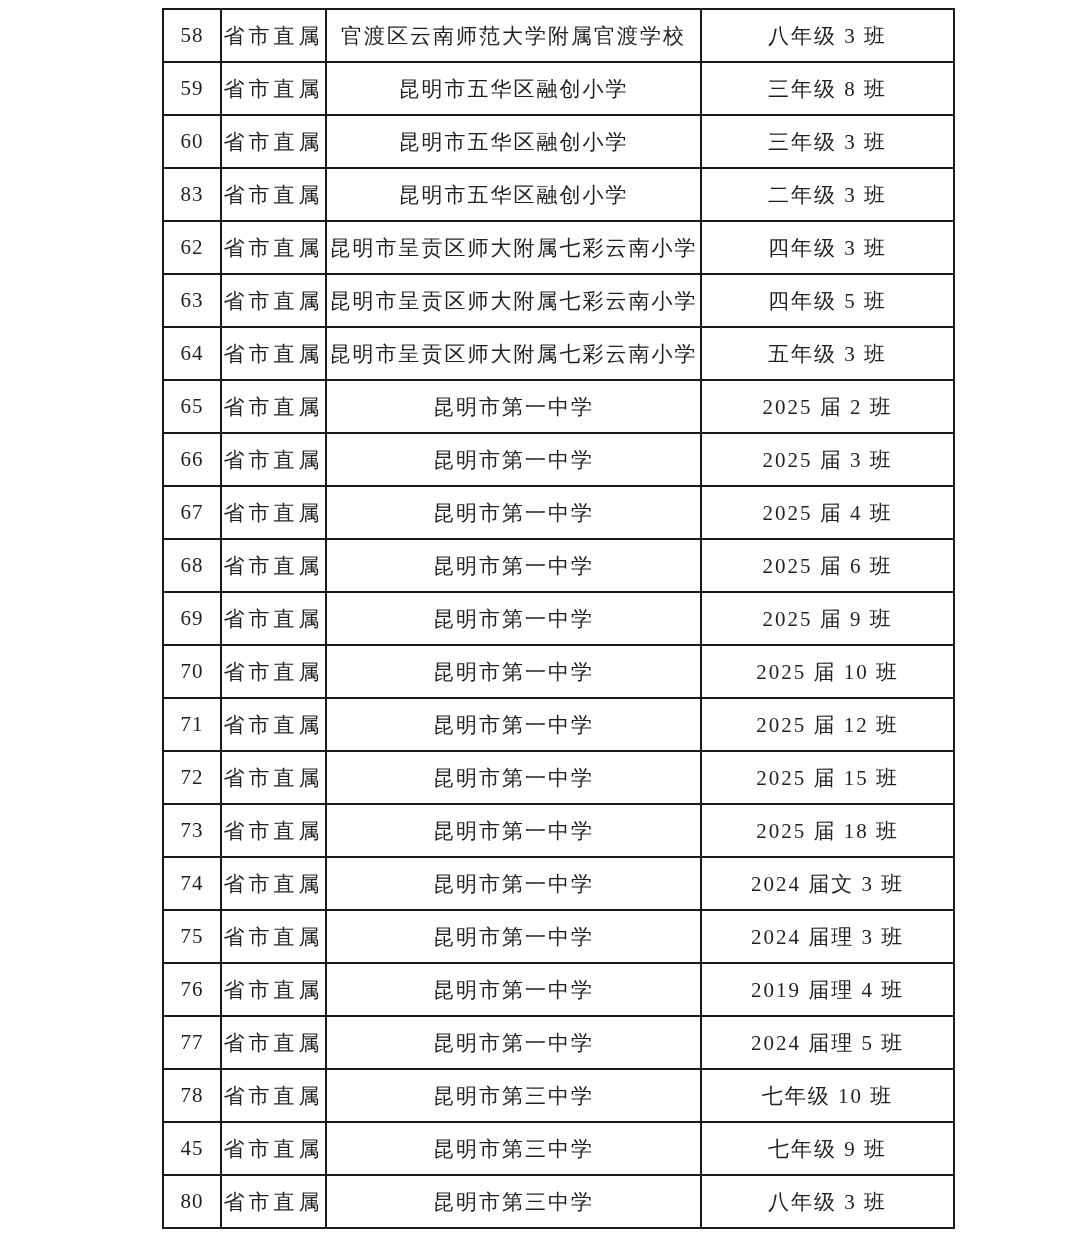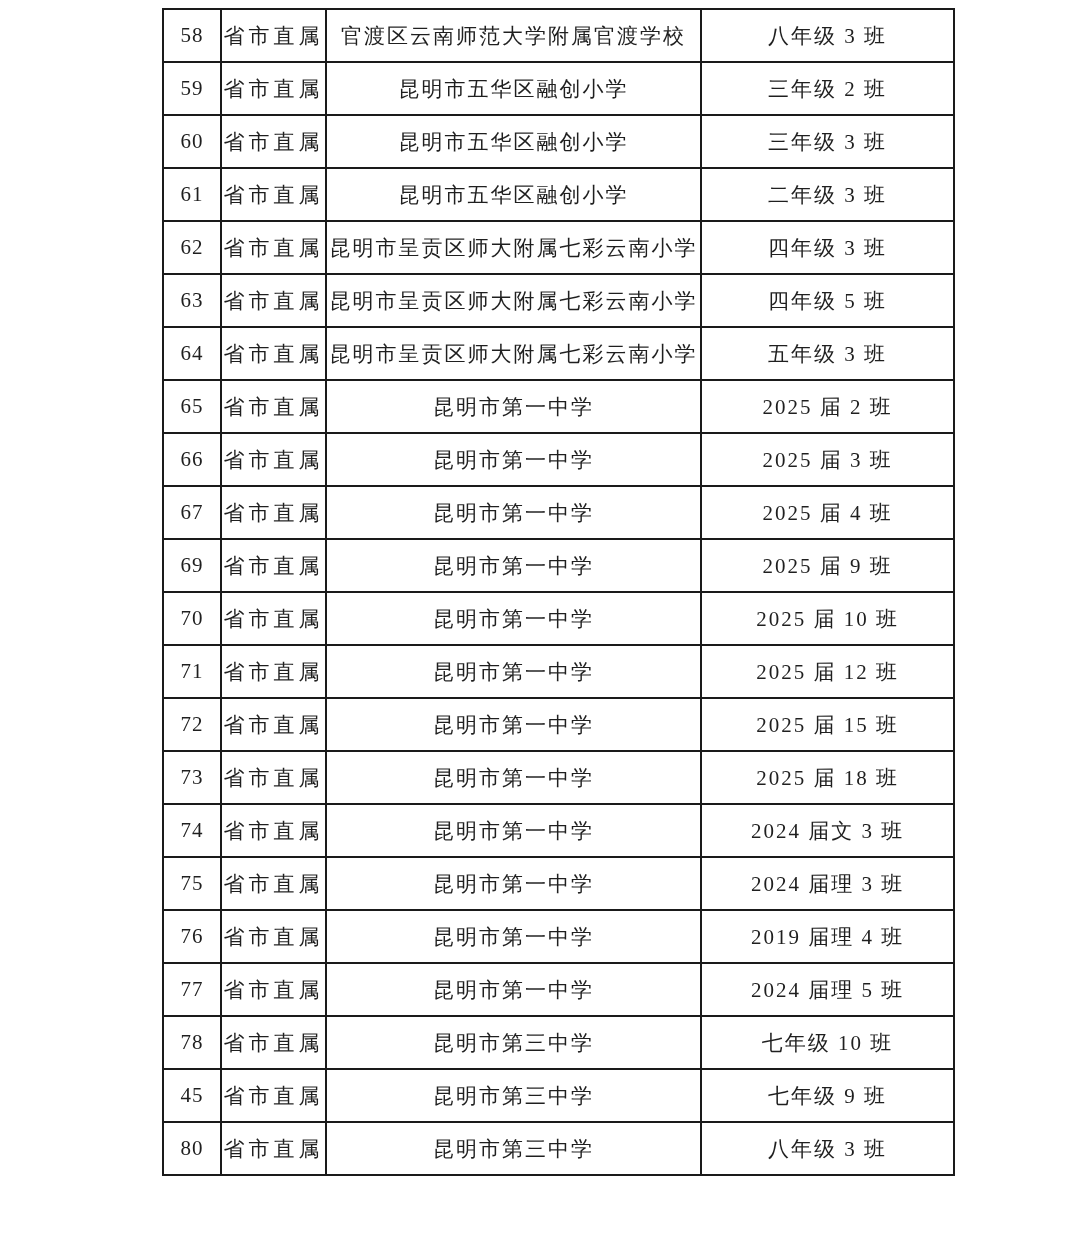--- a/index.html
+++ b/index.html
@@ -62,30 +62,30 @@
         <tr>
     <td class="cell-no">58</td>
     <td class="cell-aff">省市直属</td>
     <td class="cell-school">官渡区云南师范大学附属官渡学校</td>
     <td class="cell-class">八年级 3 班</td>
   </tr>
         <tr>
     <td class="cell-no">59</td>
     <td class="cell-aff">省市直属</td>
     <td class="cell-school">昆明市五华区融创小学</td>
-    <td class="cell-class">三年级 2 班</td>
+    <td class="cell-class">三年级 8 班</td>
   </tr>
         <tr>
     <td class="cell-no">60</td>
     <td class="cell-aff">省市直属</td>
     <td class="cell-school">昆明市五华区融创小学</td>
     <td class="cell-class">三年级 3 班</td>
   </tr>
         <tr>
-    <td class="cell-no">61</td>
+    <td class="cell-no">83</td>
     <td class="cell-aff">省市直属</td>
     <td class="cell-school">昆明市五华区融创小学</td>
     <td class="cell-class">二年级 3 班</td>
   </tr>
         <tr>
     <td class="cell-no">62</td>
     <td class="cell-aff">省市直属</td>
     <td class="cell-school">昆明市呈贡区师大附属七彩云南小学</td>
     <td class="cell-class">四年级 3 班</td>
   </tr>
@@ -111,20 +111,26 @@
     <td class="cell-no">66</td>
     <td class="cell-aff">省市直属</td>
     <td class="cell-school">昆明市第一中学</td>
     <td class="cell-class">2025 届 3 班</td>
   </tr>
         <tr>
     <td class="cell-no">67</td>
     <td class="cell-aff">省市直属</td>
     <td class="cell-school">昆明市第一中学</td>
     <td class="cell-class">2025 届 4 班</td>
+  </tr>
+        <tr>
+    <td class="cell-no">68</td>
+    <td class="cell-aff">省市直属</td>
+    <td class="cell-school">昆明市第一中学</td>
+    <td class="cell-class">2025 届 6 班</td>
   </tr>
         <tr>
     <td class="cell-no">69</td>
     <td class="cell-aff">省市直属</td>
     <td class="cell-school">昆明市第一中学</td>
     <td class="cell-class">2025 届 9 班</td>
   </tr>
         <tr>
     <td class="cell-no">70</td>
     <td class="cell-aff">省市直属</td>

